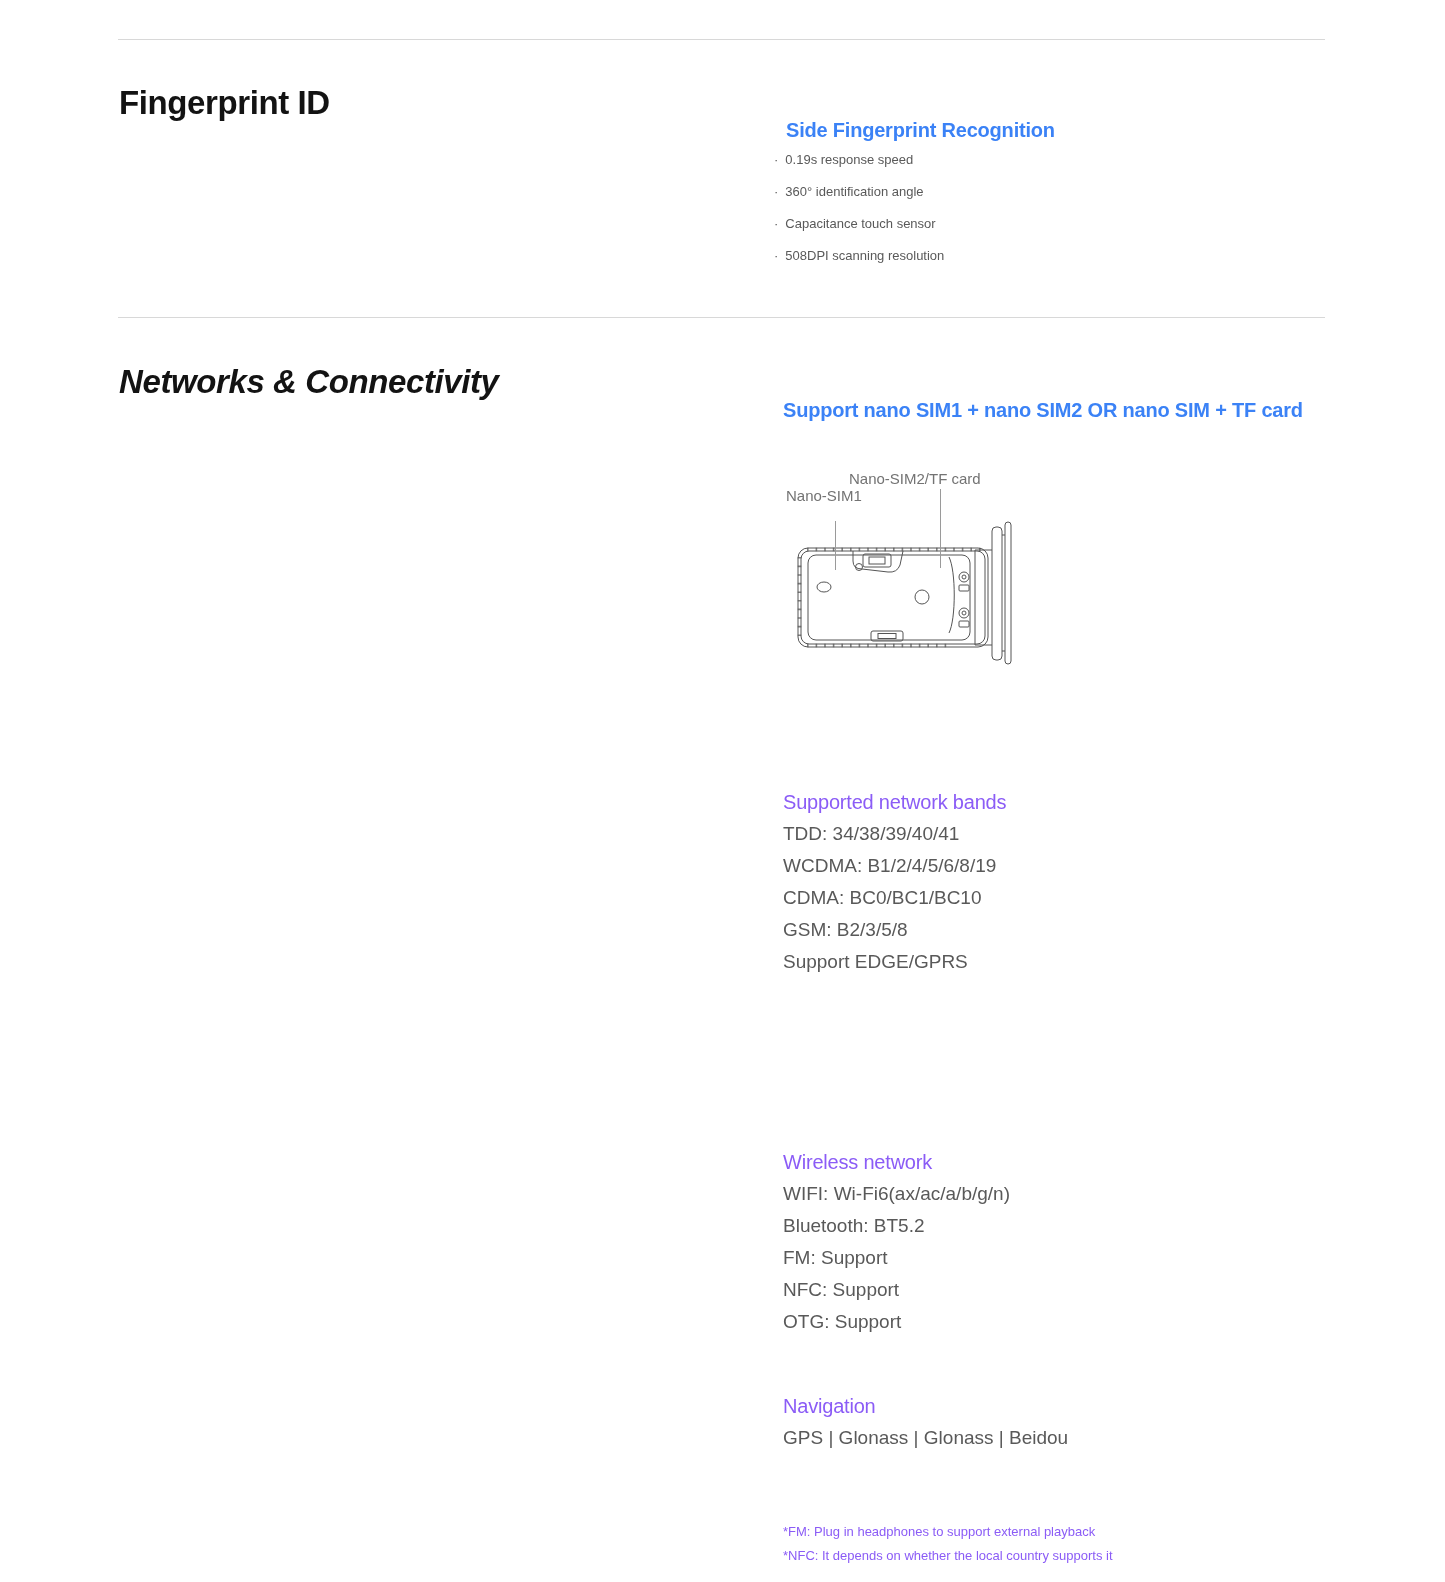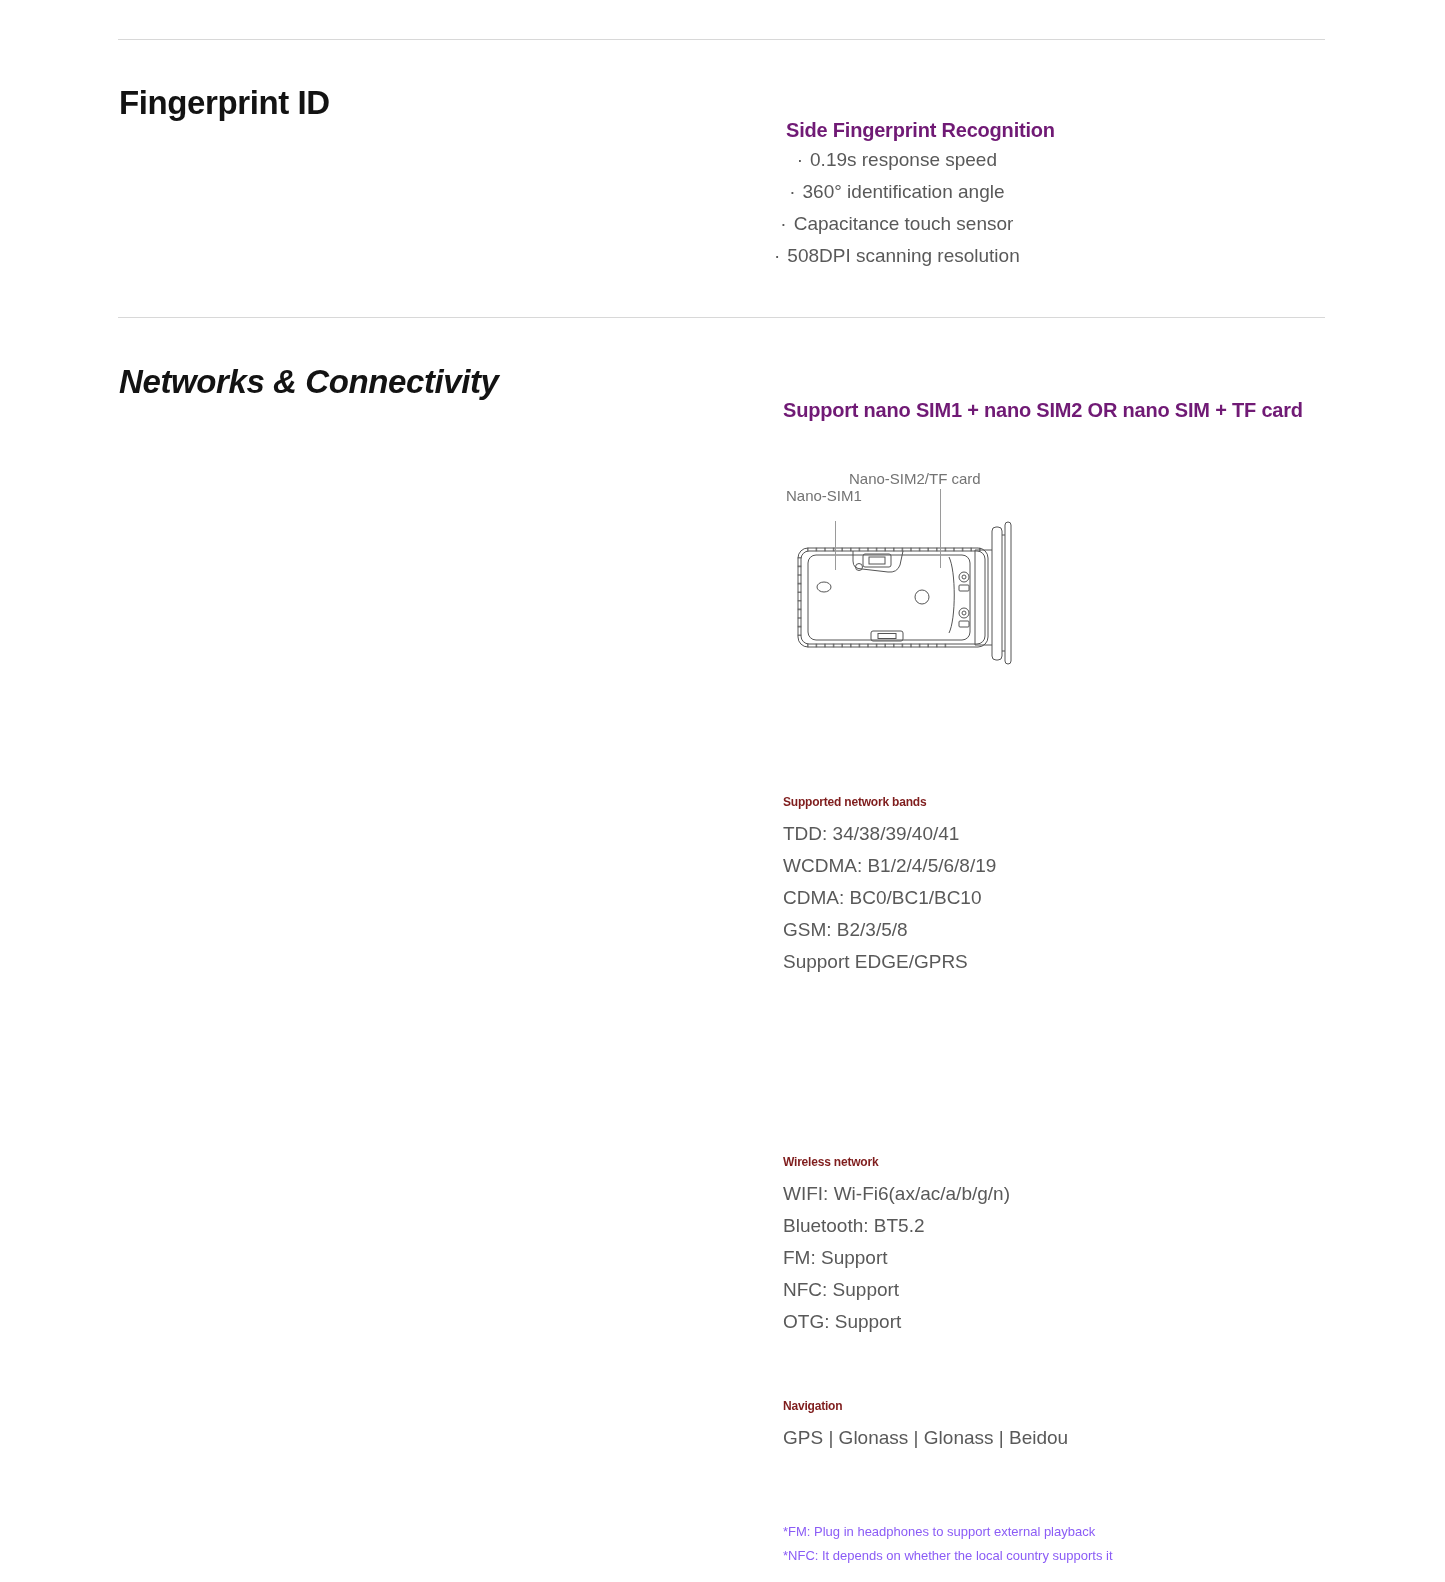--- a/index.html
+++ b/index.html
@@ -34,52 +34,51 @@
     white-space: nowrap;
   }
   #fingerprint-title { top: 53px; }
   #networks-title    { top: 332px; font-style: italic; }
 
   .h3 {
     position: absolute;
     font-size: 20px;
     line-height: 32px;
     font-weight: bold;
-    color: #701a75;
+    color: #3b82f6;
     letter-spacing: -0.2px;
     white-space: nowrap;
   }
   #side-fp-heading { left: 786px; top: 84px; }
   #sim-heading     { left: 783px; top: 364px; }
 
   .bullets {
     position: absolute;
     left: 774px;
     top: 114px;
     list-style: none;
-    font-size: 19px;
+    font-size: 13px;
     line-height: 32px;
     color: #595959;
     white-space: nowrap;
-    text-align: center;
   }
   .bullets .dot { margin-right: 7px; }
 
   .spec-group {
     position: absolute;
     left: 783px;
     font-size: 19px;
     line-height: 32px;
     color: #595959;
     white-space: nowrap;
   }
   .spec-group .group-heading {
-    font-size: 12px;
-    font-weight: bold;
-    color: #7f1d1d;
+    font-size: 20px;
+    font-weight: normal;
+    color: #8b5cf6;
     letter-spacing: -0.2px;
   }
   #bands-group    { top: 756px; }
   #wireless-group { top: 1116px; }
   #nav-group      { top: 1360px; }
 
   .footnotes {
     position: absolute;
     left: 783px;
     top: 1490px;

